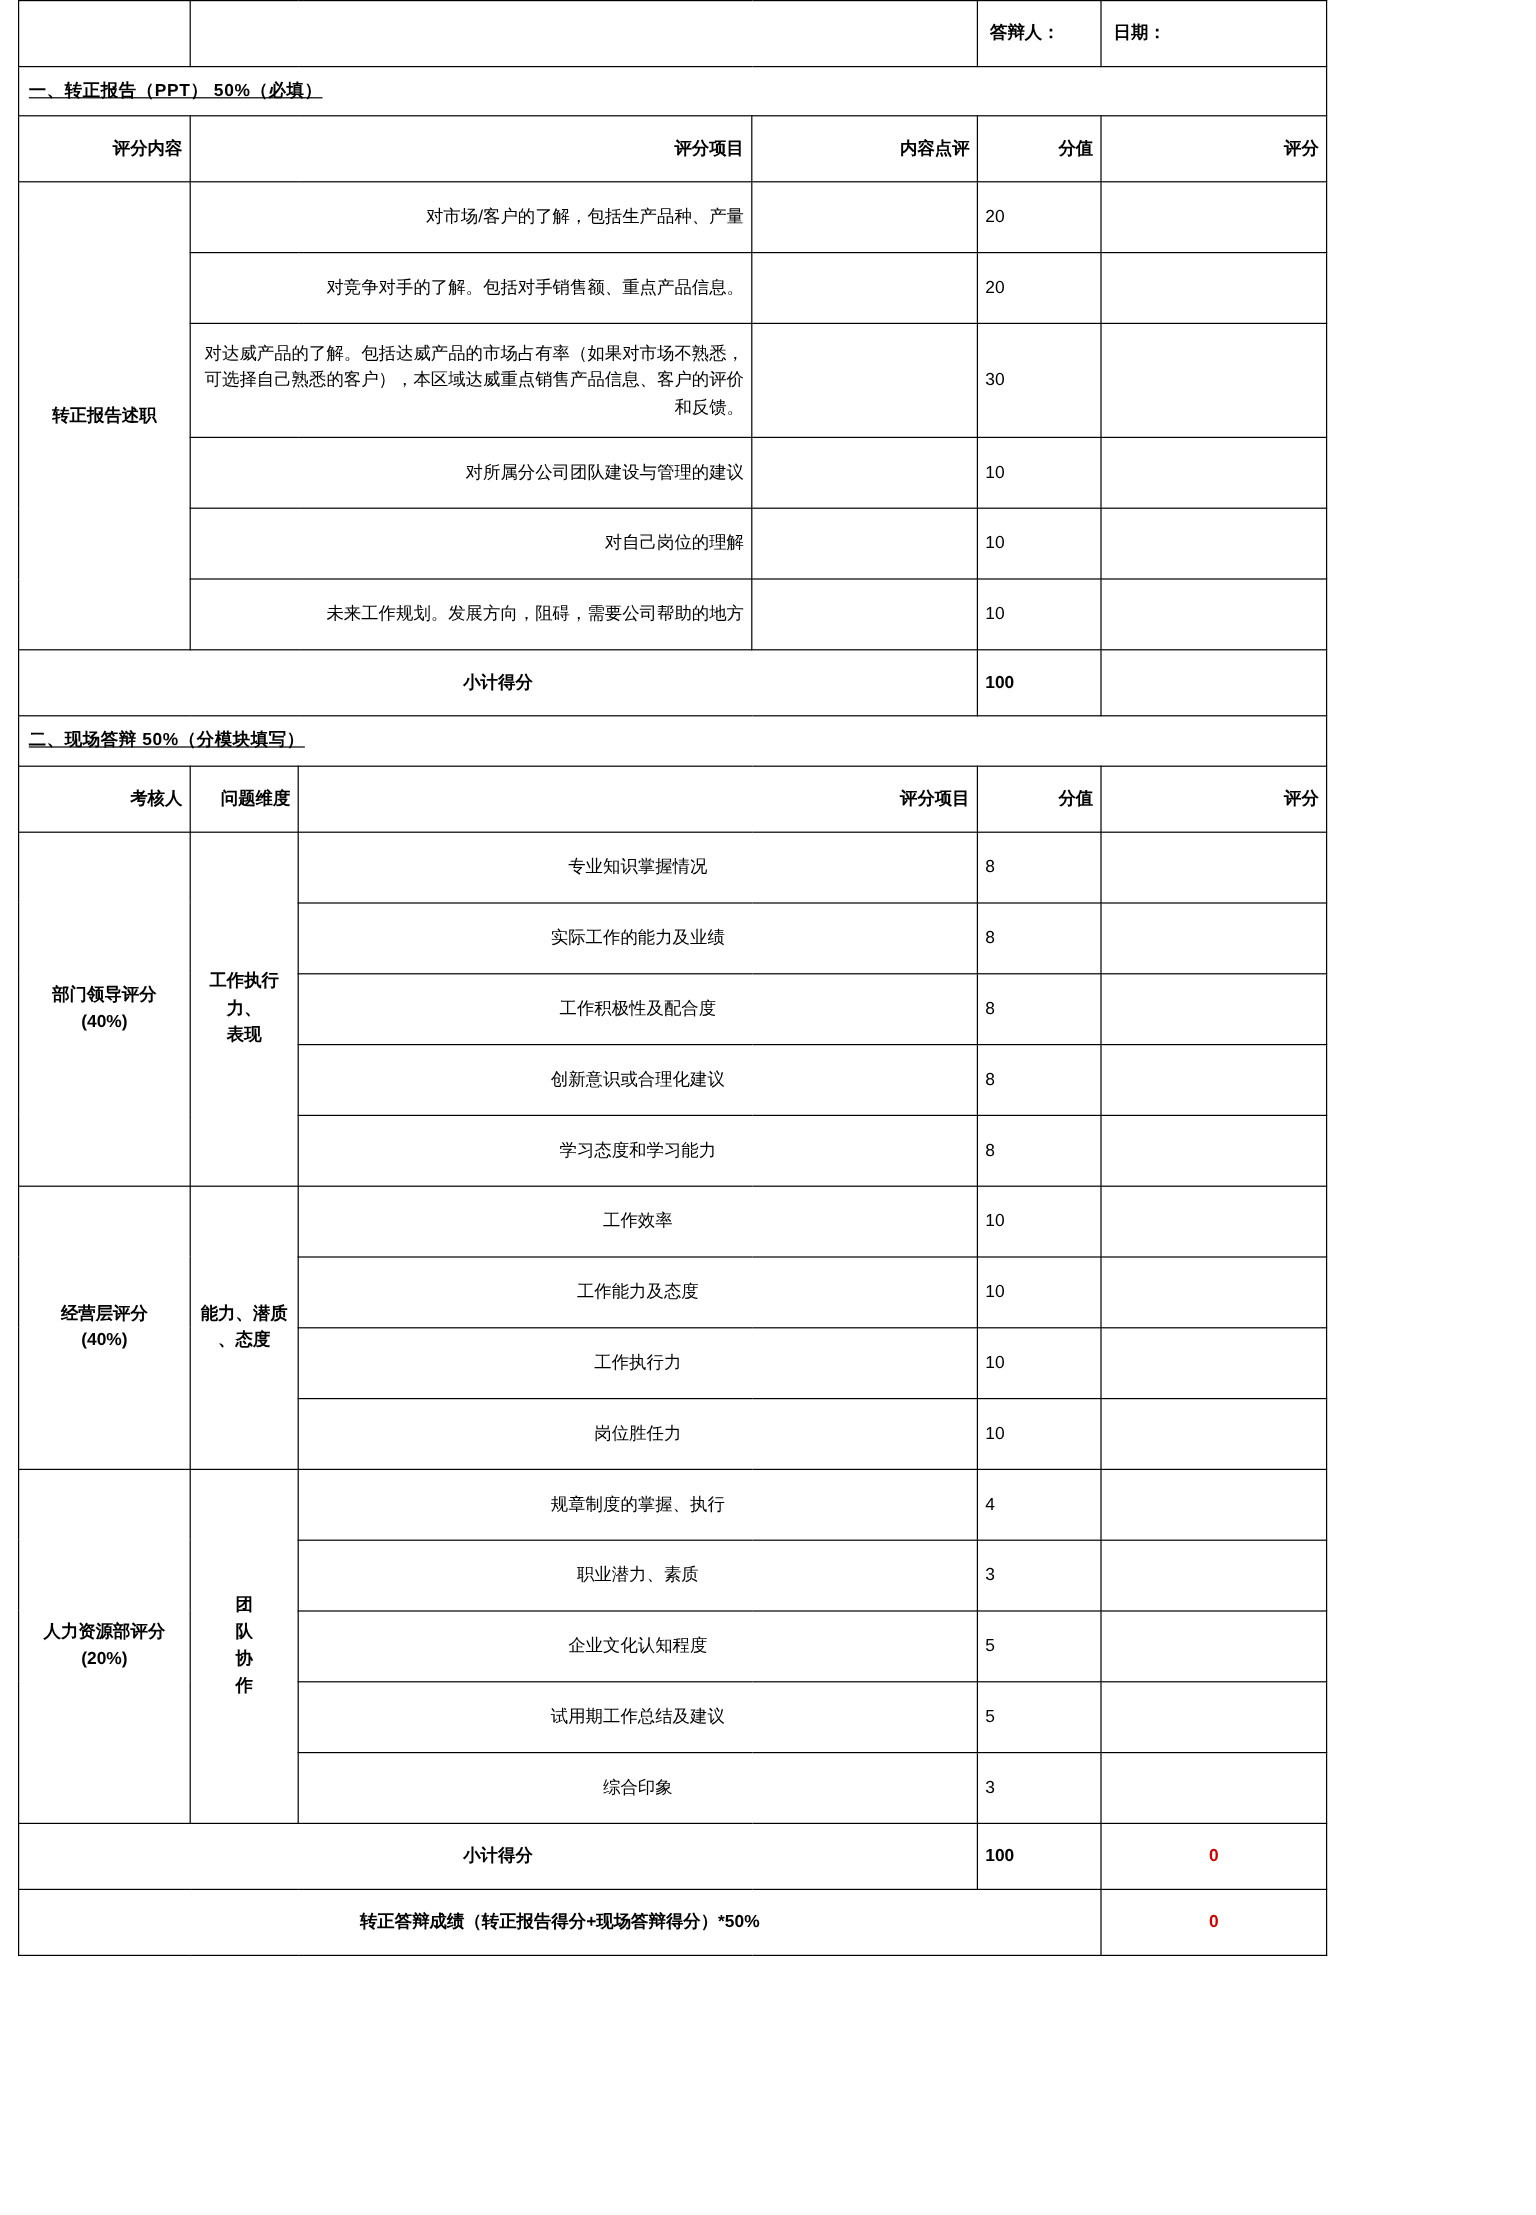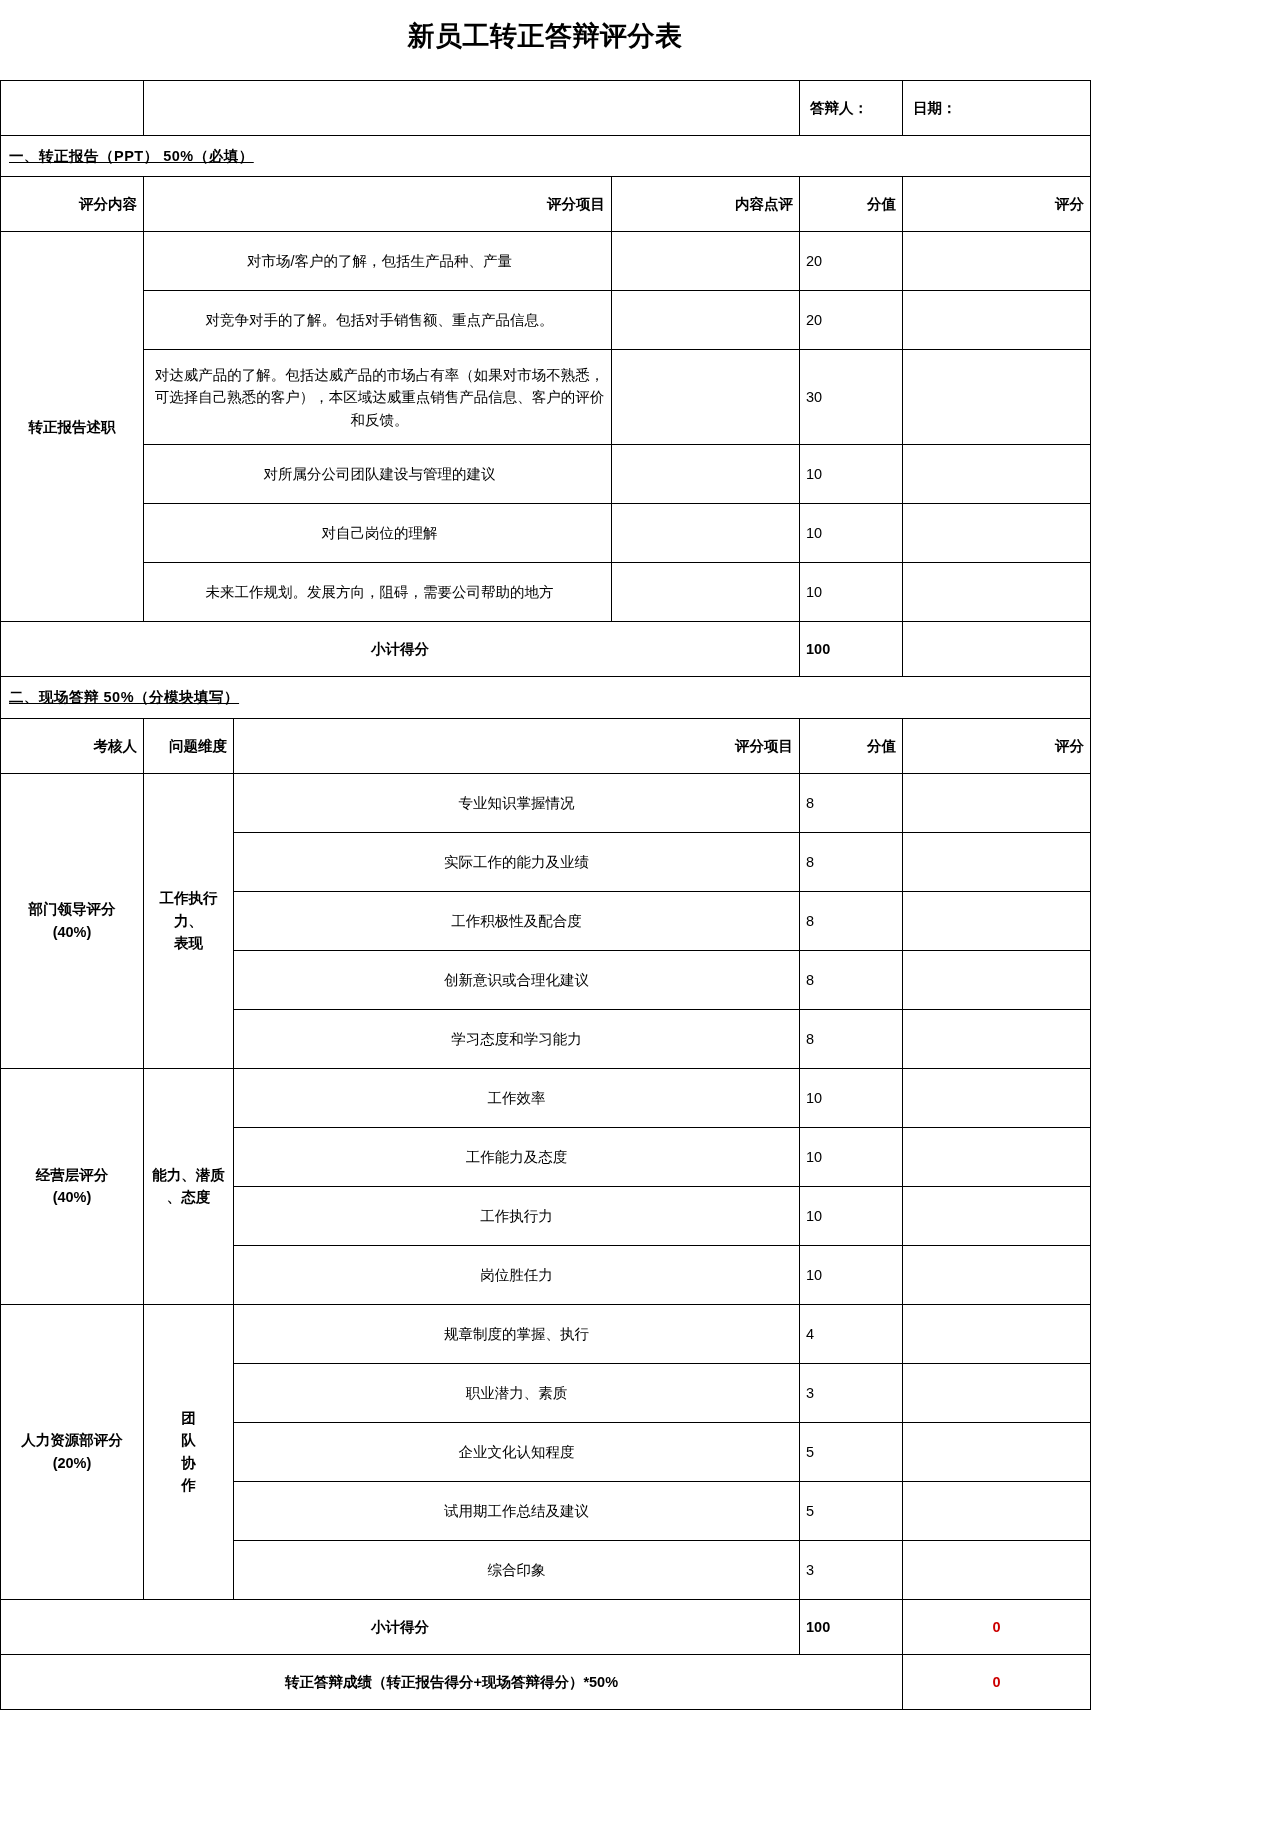--- a/index.html
+++ b/index.html
@@ -25,20 +25,21 @@
     font-weight: bold;
     letter-spacing: 0.5px;
     padding: 18px 0 26px 0;
     margin: 0;
     width: 1090px;
   }
   table.sheet {
     border-collapse: collapse;
     width: 1090px;
     table-layout: fixed;
+    margin-left: 15px;
   }
   table.sheet td {
     border: 1px solid #000000;
     font-size: 14.5px;
     padding: 4px 6px;
     vertical-align: middle;
     line-height: 1.55;
     background: #ffffff;
   }
   
@@ -62,21 +63,21 @@
     font-weight: bold;
     font-size: 14.5px;
     height: 46px;
   }
   .rowlabel {
     text-align: center;
     font-weight: bold;
     font-size: 14.5px;
   }
   .itemcell {
-    text-align: center;
+    text-align: right;
     padding-left: 10px !important;
   }
   .itemcell-c {
     text-align: center;
   }
   .score {
     font-size: 14.5px;
   }
   .subtotal {
     text-align: center;
@@ -110,21 +111,20 @@
     font-size: 16px;
     text-align: left;
     padding-left: 10px !important;
   }
 </style>
 </head>
 <body>
 
 <div class="page">
 
-  <h1 class="doc-title">新员工转正答辩评分表</h1>
 
 <table class="sheet">
       <colgroup>
         <col class="c-a">
         <col class="c-b">
         <col class="c-c">
         <col class="c-d">
         <col class="c-e">
         <col class="c-f">
       </colgroup>

